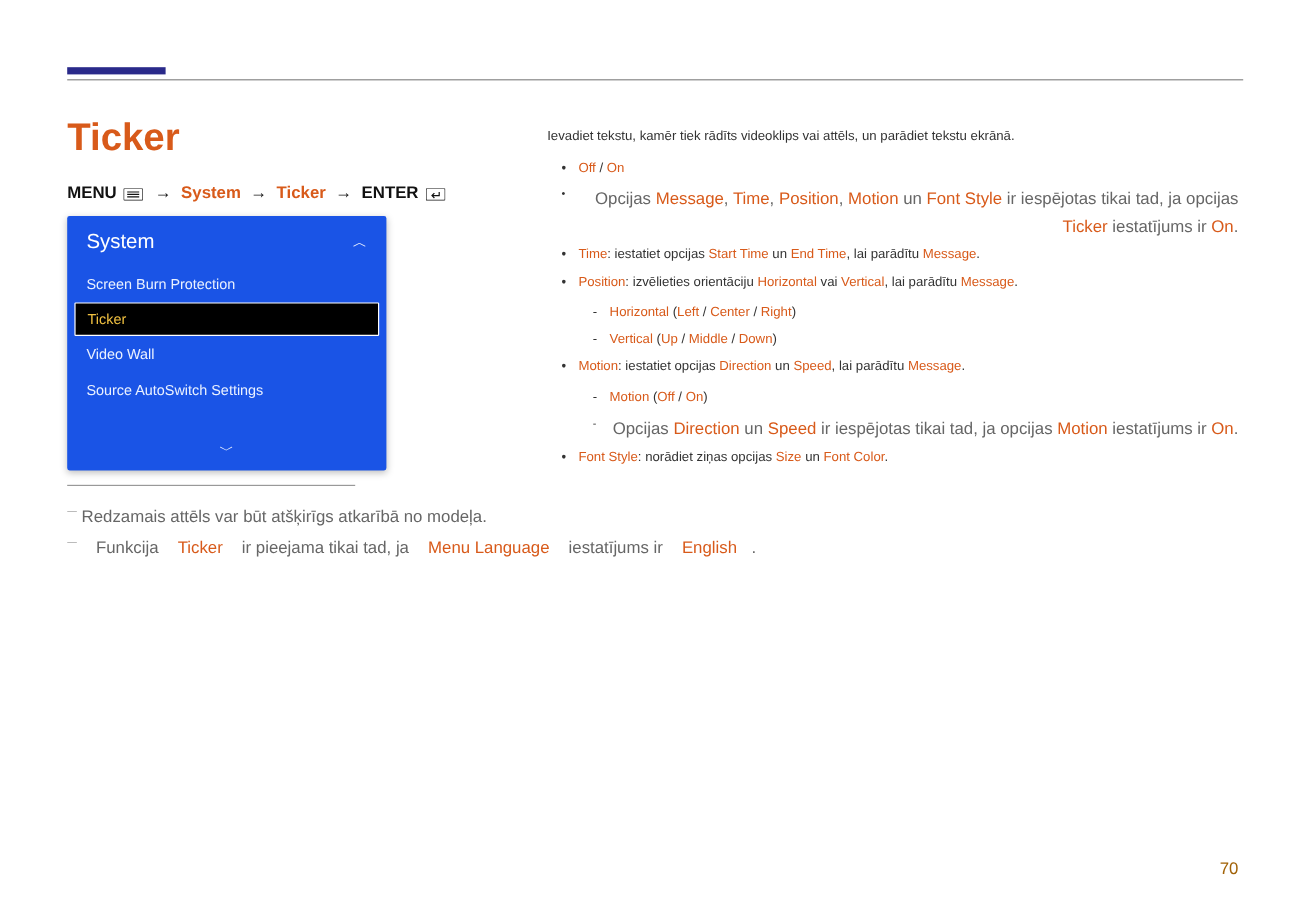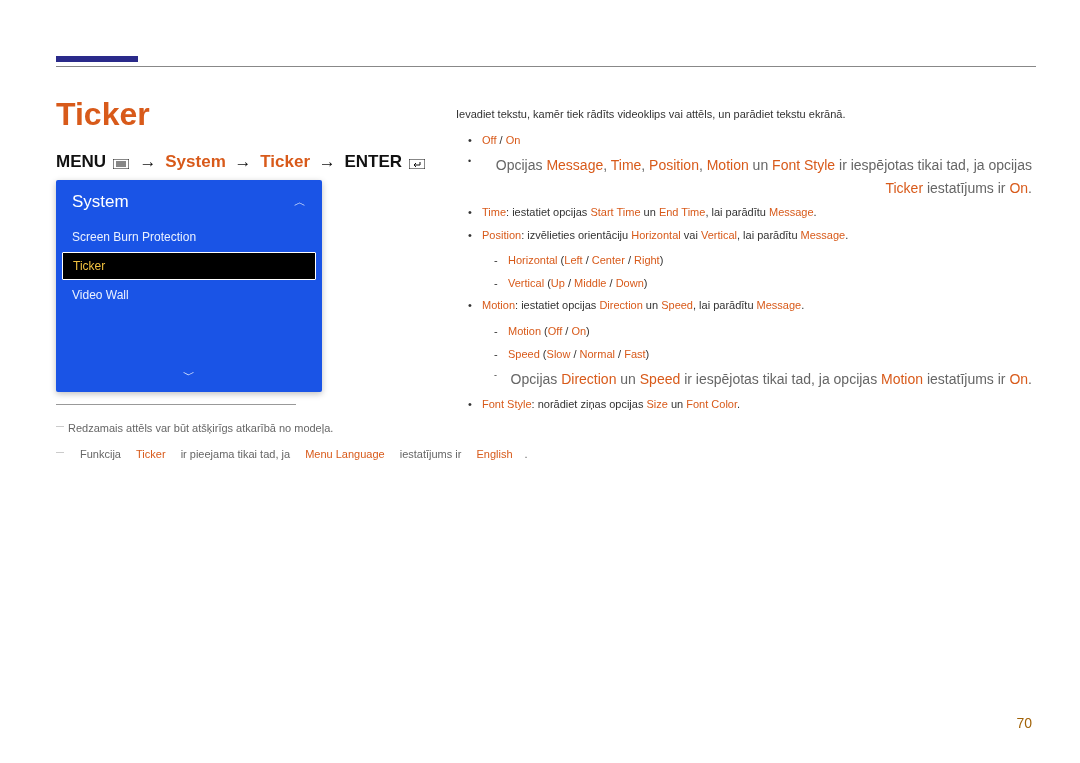--- a/index.html
+++ b/index.html
@@ -32,21 +32,21 @@
     top: 96px;
     left: 56px;
     font-size: 32px;
     font-weight: bold;
     color: #d85a1a;
   }
   .breadcrumb {
     position: absolute;
     top: 152px;
     left: 56px;
-    font-size: 17px;
+    font-size: 14px;
     font-weight: bold;
     color: #111;
   }
   .breadcrumb .arrow { font-weight: normal; padding: 0 4px; }
   .breadcrumb .hl { color: #d85a1a; }
   .breadcrumb .menu-icon, .breadcrumb .enter-icon {
     display: inline-block;
     vertical-align: -2px;
     margin: 0 2px;
   }
@@ -101,21 +101,21 @@
     position: absolute;
     top: 404px;
     left: 56px;
     width: 240px;
     height: 1px;
     background: #999;
   }
   .footnote {
     position: absolute;
     left: 56px;
-    font-size: 11px;
+    font-size: 14px;
     color: #666;
     line-height: 1.5;
   }
   .footnote::before {
     content: "―";
     position: absolute;
     left: 0;
     color: #999;
     font-size: 8px;
   }
@@ -202,20 +202,21 @@
 </div>
 
 <div class="panel">
   <div class="panel-header">
     <span>System</span>
     <span class="panel-chevron-up">︿</span>
   </div>
   <div class="panel-item">Screen Burn Protection</div>
   <div class="panel-item selected">Ticker</div>
   <div class="panel-item">Video Wall</div>
+  <div class="panel-item">Source AutoSwitch Settings</div>
   <div class="panel-chevron-down">﹀</div>
 </div>
 
 <div class="panel-sep"></div>
 
 <div class="footnote fn1">
   <span>Redzamais attēls var būt atšķirīgs atkarībā no modeļa.</span>
 </div>
 <div class="footnote fn2">
   <span>
@@ -245,23 +246,20 @@
           <span class="hl">Vertical</span><span> (</span><span class="hl">Up</span><span> / </span><span class="hl">Middle</span><span> / </span><span class="hl">Down</span><span>)</span>
         </li>
       </ul>
     </li>
     <li>
       <span class="hl">Motion</span><span>: iestatiet opcijas </span><span class="hl">Direction</span><span> un </span><span class="hl">Speed</span><span>, lai parādītu </span><span class="hl">Message</span><span>.</span>
       <ul>
         <li>
           <span class="hl">Motion</span><span> (</span><span class="hl">Off</span><span> / </span><span class="hl">On</span><span>)</span>
         </li>
-        <li>
-          <span class="hl">Speed</span><span> (</span><span class="hl">Slow</span><span> / </span><span class="hl">Normal</span><span> / </span><span class="hl">Fast</span><span>)</span>
-        </li>
         <li class="note-line">
           <span>Opcijas </span><span class="hlp">Direction</span><span> un </span><span class="hlp">Speed</span><span> ir iespējotas tikai tad, ja opcijas </span><span class="hlp">Motion</span><span> iestatījums ir </span><span class="hlp">On</span><span>.</span>
         </li>
       </ul>
     </li>
     <li>
       <span class="hl">Font Style</span><span>: norādiet ziņas opcijas </span><span class="hl">Size</span><span> un </span><span class="hl">Font Color</span><span>.</span>
     </li>
   </ul>
 </div>

